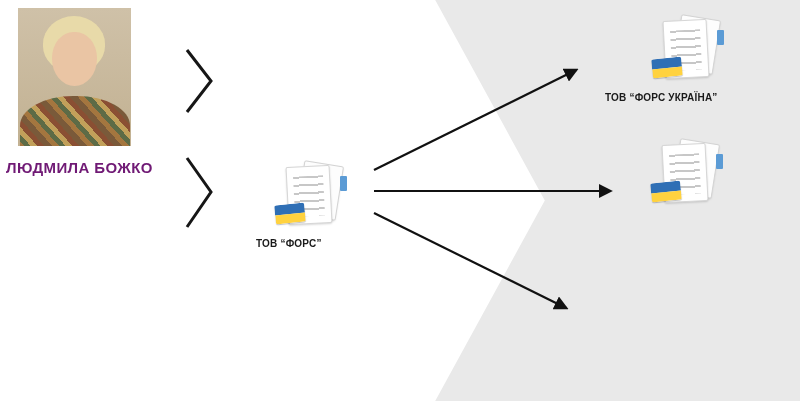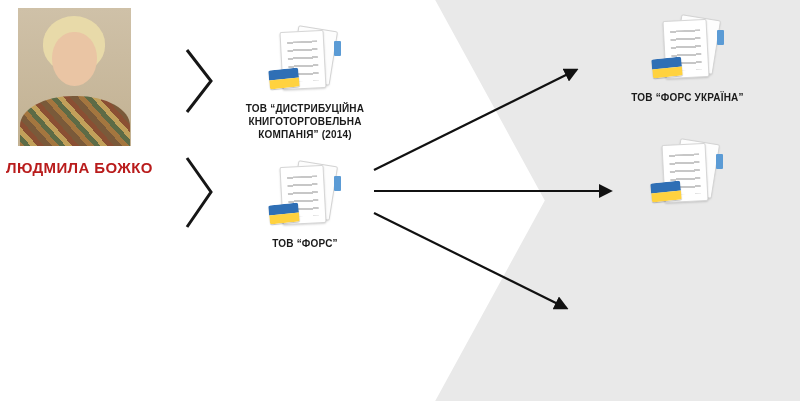--- a/index.html
+++ b/index.html
@@ -34,26 +34,26 @@
     background:#eac5a4;border-radius:48% 48% 50% 50%;
   }
   .photo .blouse{
     position:absolute;left:2px;bottom:-12px;width:110px;height:62px;
     border-radius:48% 48% 0 0;
     background:repeating-linear-gradient(48deg,
       #7a5a3a 0 6px,#a4763f 6px 11px,#5d6b46 11px 16px,#c2a05a 16px 21px,#8a4f33 21px 26px);
   }
   .person-name{
     position:absolute;left:6px;top:159px;width:140px;
-    text-align:center;font-size:15px;font-weight:700;color:#b91c1c;
+    text-align:center;font-size:15px;font-weight:700;color:#701a75;
     letter-spacing:.4px;white-space:nowrap;
   }
 
   
-  .node{position:absolute;text-align:center;}
+  .node{position:absolute;}
   .node-label{
     margin-top:9px;font-size:10px;font-weight:700;color:#1a1a1a;
     line-height:1.3;letter-spacing:.2px;
   }
 
   
   .doc-icon{position:relative;width:78px;height:66px;margin:0 auto;}
   .doc-back{
     position:absolute;left:28px;top:1px;width:38px;height:53px;
     background:#fdfdfd;border:1px solid #d3d3d3;border-radius:2px;
@@ -75,21 +75,21 @@
   .flag{
     position:absolute;left:3px;bottom:5px;width:30px;height:19px;
     transform:rotate(-6deg);border-radius:2px;overflow:hidden;
     box-shadow:0 1px 1px rgba(0,0,0,.25);
   }
   .flag .blue{height:50%;background:#2f6fb5;}
   .flag .yellow{height:50%;background:#ffd23f;}
 
   
   .node-dkk{left:219px;top:27px;width:172px;}
-  .node-fors{left:250px;top:162px;width:110px;}
+  .node-fors{left:256px;top:162px;width:110px;}
   .node-fors-ukraina{left:605px;top:16px;width:165px;}
   .node-buk24{left:617px;top:140px;width:140px;}
   .node-buk24 .node-label{margin-top:16px;}
   .node-bukshef{left:594px;top:263px;width:190px;}
   .node-bukshef .node-label{margin-top:14px;}
 </style>
 </head>
 <body>
 
 <div class="canvas">
@@ -111,34 +111,20 @@
     <line x1="374" y1="213" x2="566" y2="308" stroke="#111" stroke-width="2.2" marker-end="url(#arrowhead)"></line>
   </svg>
 
   <div class="photo">
     <div class="hair"></div>
     <div class="face"></div>
     <div class="blouse"></div>
   </div>
   <div class="person-name">ЛЮДМИЛА БОЖКО</div>
 
-  <div class="node node-dkk">
-    <div class="doc-icon">
-      <div class="doc-back"></div>
-      <div class="doc-front">
-          <div class="lines"></div>
-        </div>
-      <div class="doc-tab"></div>
-      <div class="flag">
-          <div class="blue"></div>
-          <div class="yellow"></div>
-        </div>
-    </div>
-    <div class="node-label">ТОВ “ДИСТРИБУЦІЙНА КНИГОТОРГОВЕЛЬНА КОМПАНІЯ” (2014)</div>
-  </div>
 
   <div class="node node-fors">
     <div class="doc-icon">
       <div class="doc-back"></div>
       <div class="doc-front">
           <div class="lines"></div>
         </div>
       <div class="doc-tab"></div>
       <div class="flag">
           <div class="blue"></div>

